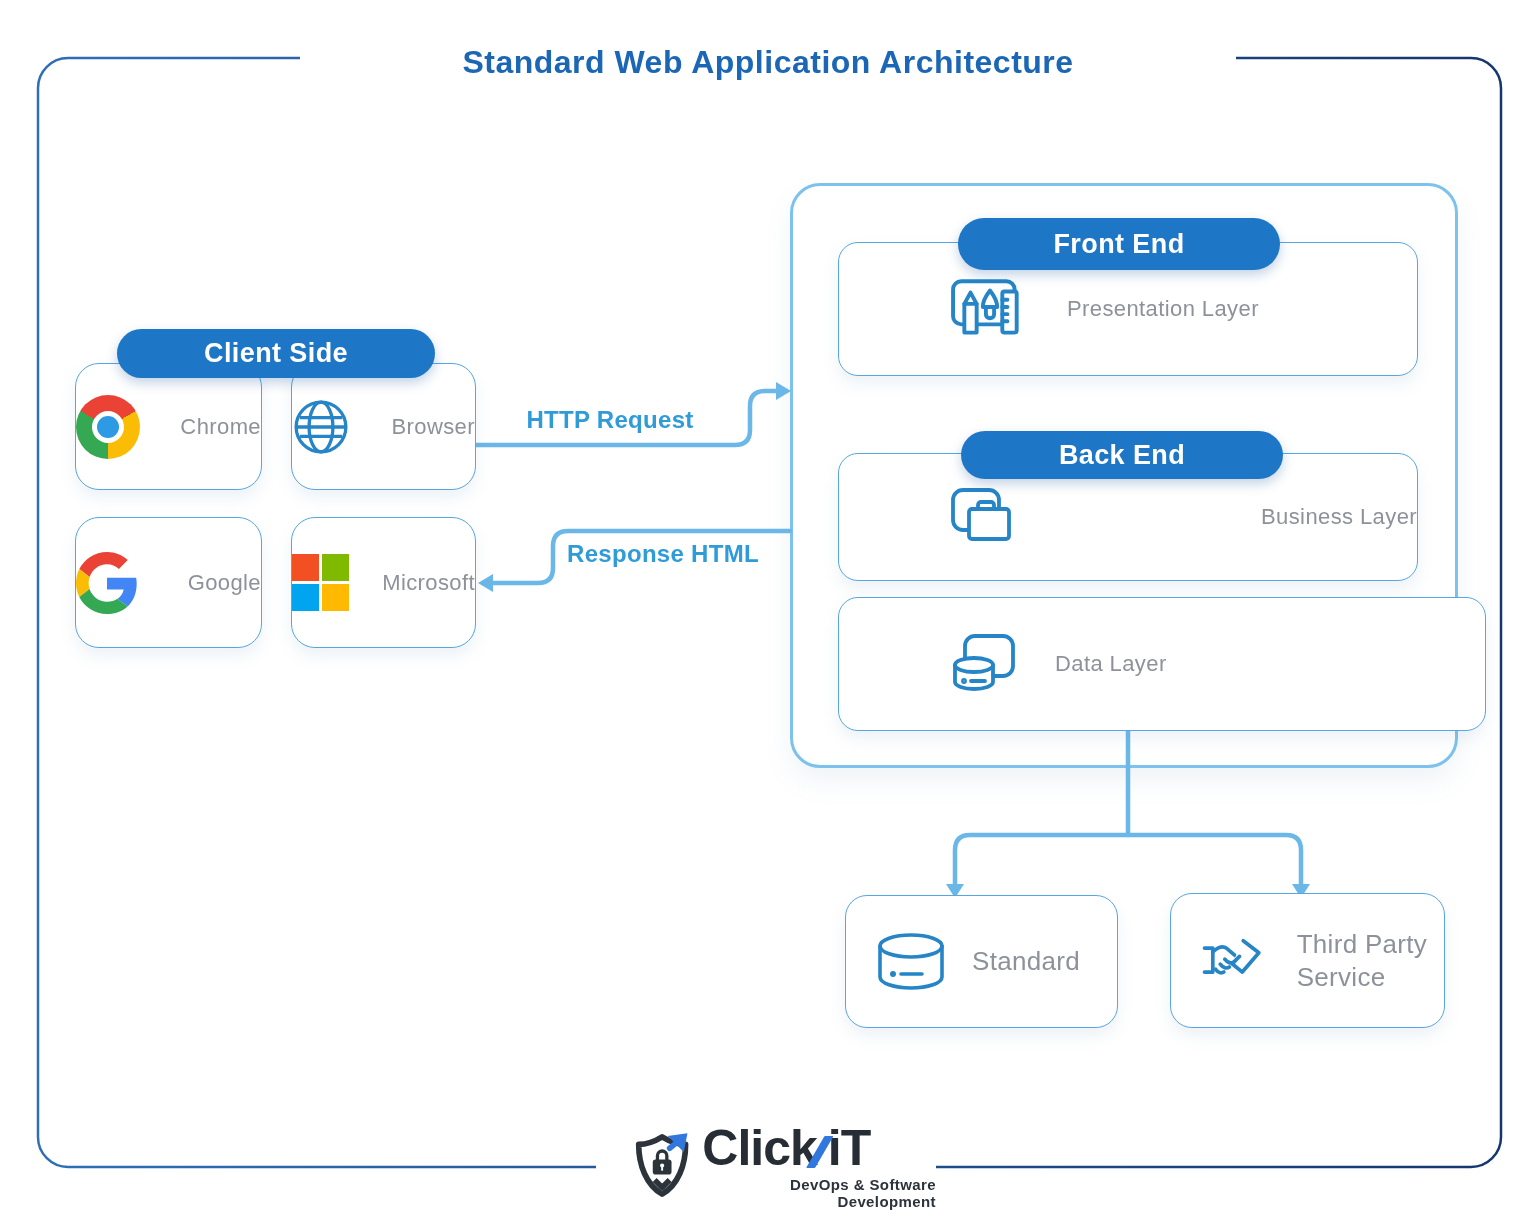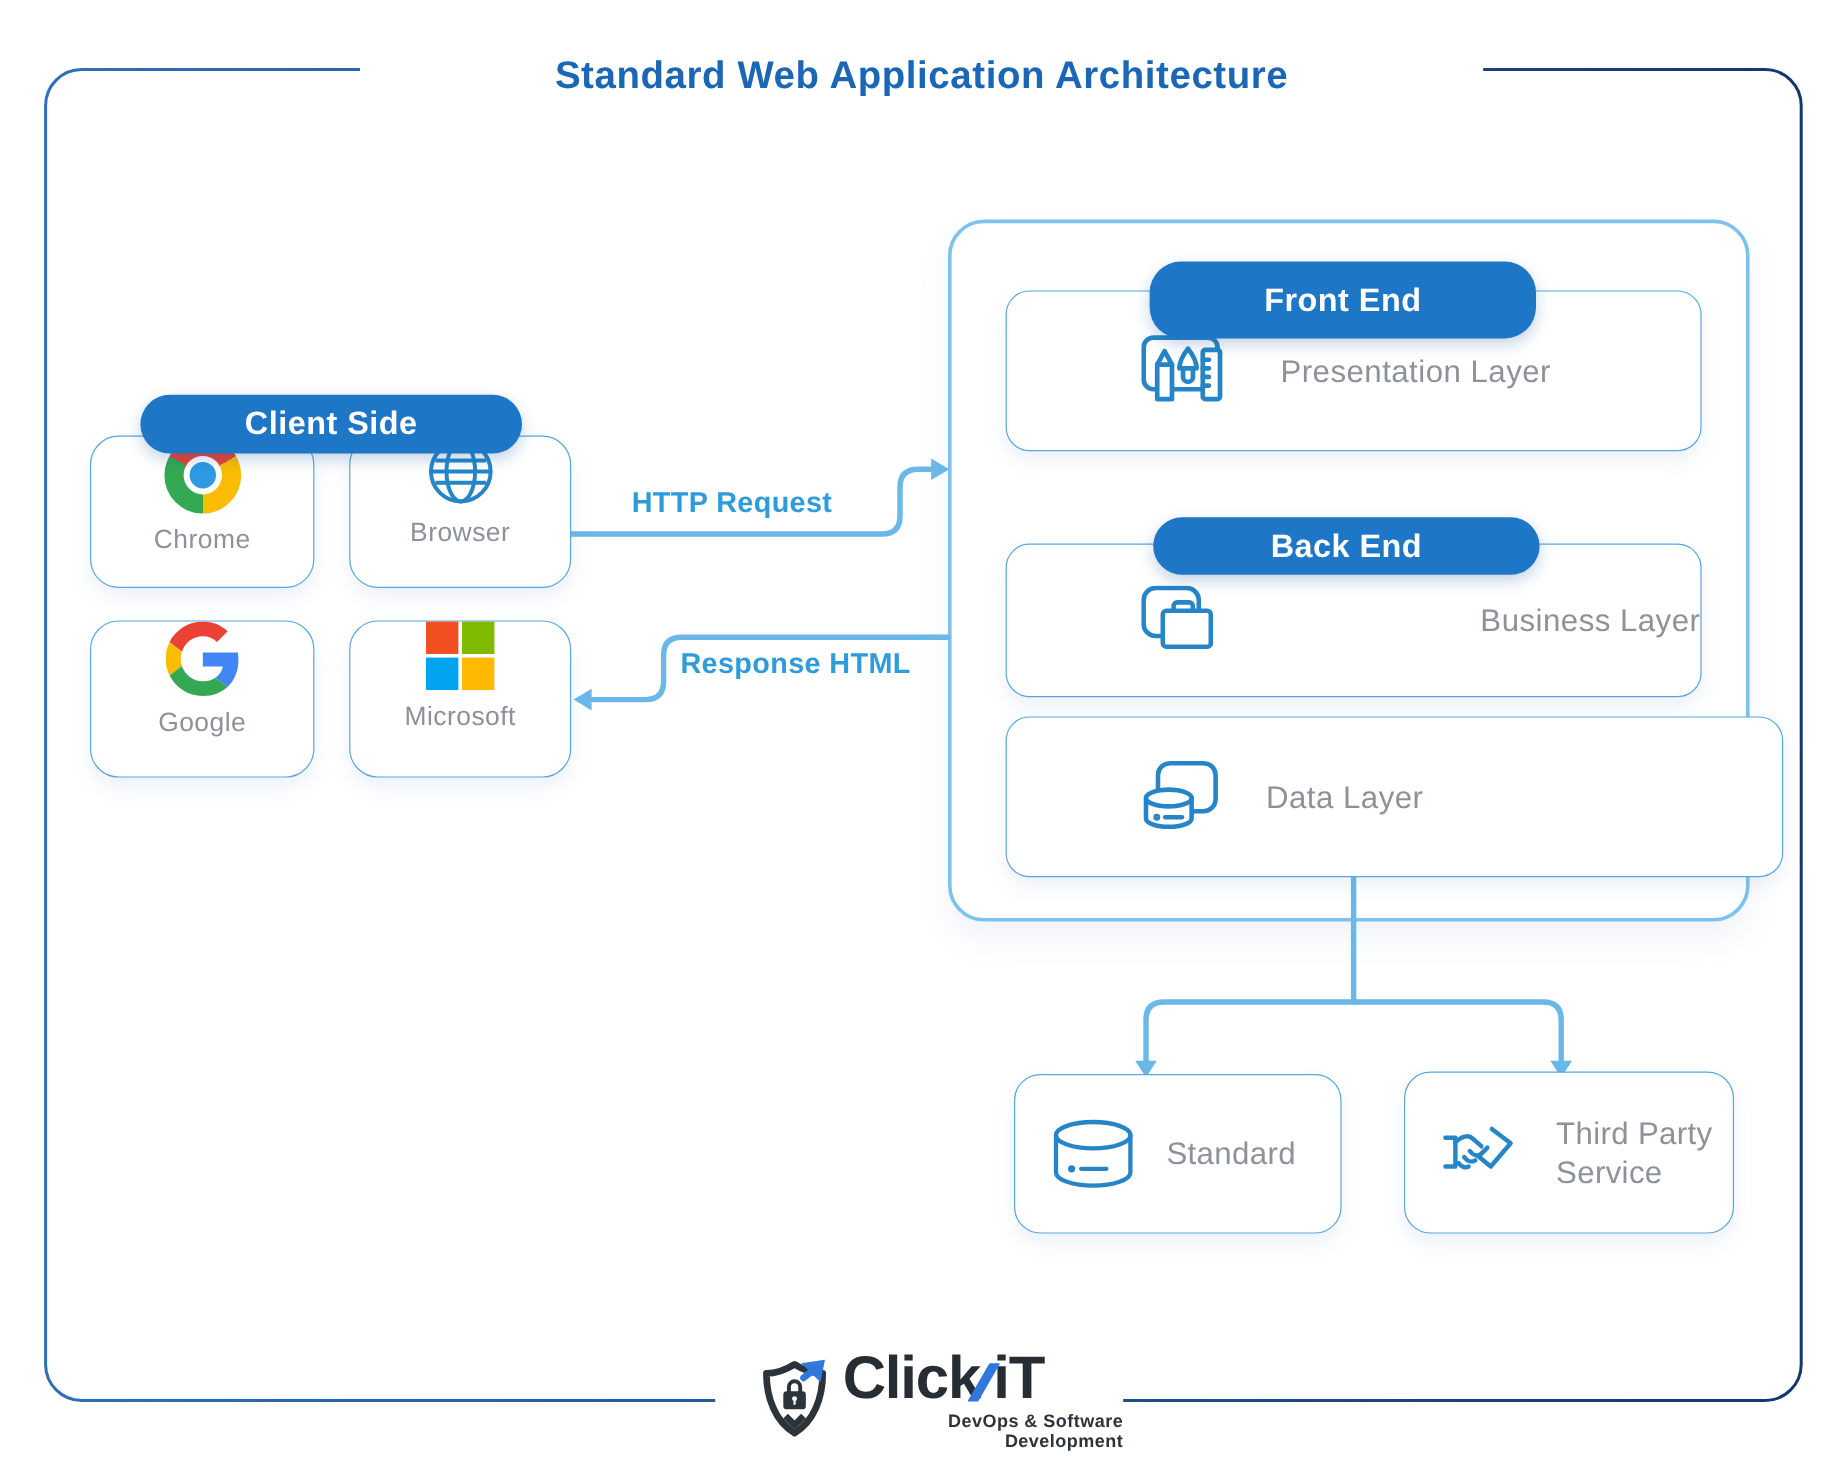--- a/index.html
+++ b/index.html
@@ -10,33 +10,33 @@
   .title{position:absolute;left:300px;top:34px;width:936px;height:56px;line-height:56px;
          margin:0;text-align:center;font-size:32px;font-weight:700;letter-spacing:.5px;
          color:#1b67b5;background:#ffffff;z-index:3;}
 
   .big-container{position:absolute;left:790px;top:183px;width:662px;height:579px;
          border:3px solid #7cc2ec;border-radius:30px;background:#fff;
          box-shadow:0 14px 26px rgba(110,150,190,.10);z-index:1;}
 
   .card{position:absolute;background:#fff;border:1.5px solid #58a6e0;border-radius:24px;
         box-shadow:0 8px 16px rgba(110,150,190,.12);display:flex;z-index:3;box-sizing:border-box;}
-  .client-card{flex-direction:column;align-items:center;justify-content:flex-start;gap:9px;}
+  .client-card{flex-direction:row;align-items:center;justify-content:space-between;gap:9px;}
   .layer-card{align-items:center;gap:38px;padding-left:112px;border-radius:20px;}
   .service-card{align-items:center;gap:24px;padding-left:28px;border-radius:22px;}
 
   .pill{position:absolute;background:#1e76c6;color:#ffffff;border-radius:26px;
         display:flex;align-items:center;justify-content:center;font-weight:700;font-size:27px;
         letter-spacing:.4px;box-shadow:0 5px 12px rgba(20,80,150,.25);z-index:4;}
 
   .flow-label{position:absolute;color:#2f9bd8;font-size:24px;font-weight:600;
         text-align:center;letter-spacing:.3px;z-index:3;}
 
   .client-label{font-size:22px;color:#8d929a;letter-spacing:.4px;}
-  .layer-label{font-size:26px;color:#8d929a;letter-spacing:.4px;}
+  .layer-label{font-size:22px;color:#8d929a;letter-spacing:.4px;}
   .service-label{font-size:26px;color:#8d929a;letter-spacing:.3px;line-height:1.25;}
   .tp-label{width:156px;}
 
   
   .chrome-logo{width:64px;height:64px;border-radius:50%;position:relative;
       background:conic-gradient(#ea4335 0 60deg,#fbbc05 60deg 180deg,#34a853 180deg 300deg,#ea4335 300deg);}
   .chrome-logo::before{content:"";position:absolute;inset:16px;background:#fff;border-radius:50%;}
   .chrome-logo::after{content:"";position:absolute;inset:21px;background:#2d9ae3;border-radius:50%;}
 
   
@@ -126,21 +126,21 @@
         <span class="ms-br"></span>
     </div>
     <div class="client-label">Microsoft</div>
   </div>
 
   <div class="flow-label" style="left:460px;top:406px;width:300px;">HTTP Request</div>
   <div class="flow-label" style="left:513px;top:540px;width:300px;">Response HTML</div>
 
   <div class="big-container"></div>
 
-  <div class="pill" style="left:958px;top:218px;width:322px;height:64px;text-align:right;">Front End</div>
+  <div class="pill" style="left:958px;top:218px;width:322px;height:52px;text-align:right;">Front End</div>
 
   <div class="card layer-card" style="left:838px;top:242px;width:580px;height:134px;">
     <svg width="78" height="60" viewBox="0 0 76 58">
       <g stroke="#2585c7" stroke-width="3.8" fill="none" stroke-linejoin="round" stroke-linecap="round">
         <rect x="2" y="2" width="60" height="42" rx="8"></rect>
         <g fill="#ffffff">
           <path d="M13 24 L19 13 L25 24 V52 H13 Z"></path>
           <path d="M13 24 H25"></path>
           <path d="M38 11 q7 9 7 16 h-14 q0 -7 7 -16 z"></path>
           <path d="M34 27 h8 v7 a4 4 0 0 1 -8 0 z"></path>

